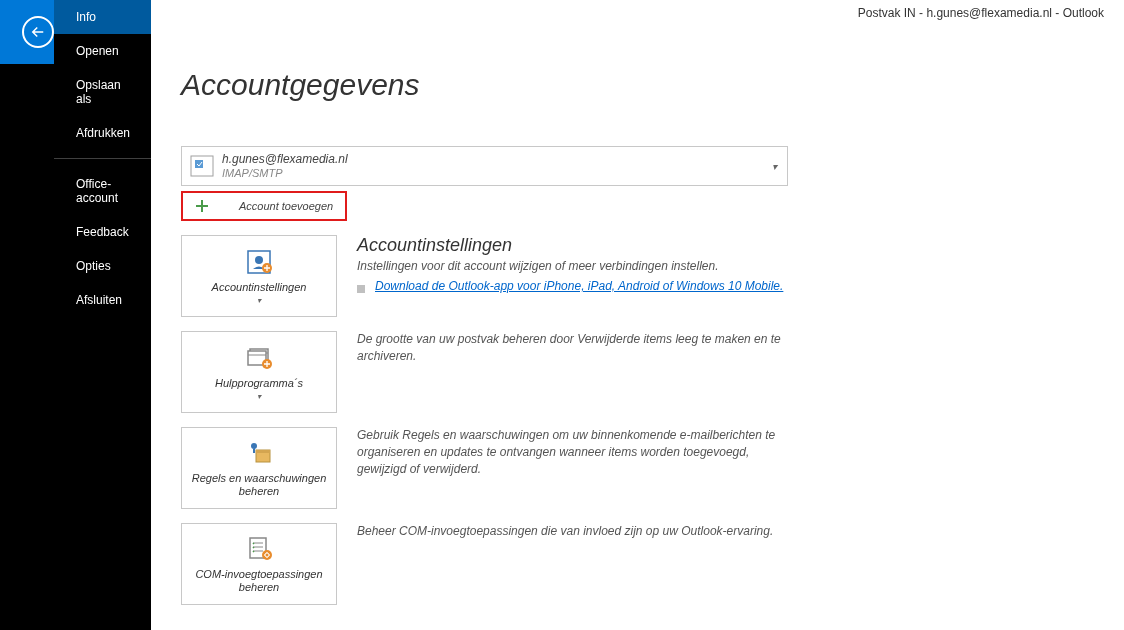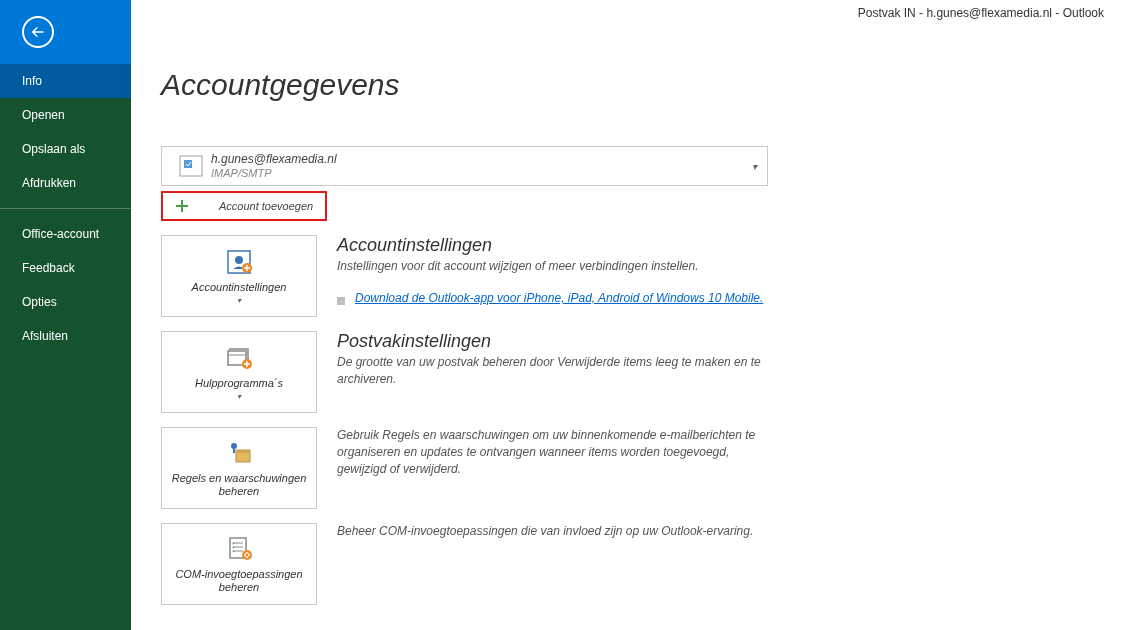--- a/index.html
+++ b/index.html
@@ -2,54 +2,54 @@
 <html><head>
   <meta charset="utf-8">
   <style>
     * { margin: 0; padding: 0; box-sizing: border-box; font-family: 'Segoe UI', sans-serif; }
     body { width: 1124px; height: 630px; background: #fff; overflow: hidden; }
     
     .titlebar { position: absolute; top: 0; right: 0; padding: 6px 20px; font-size: 12px; color: #333; background: #fff; z-index: 10; }
     
     .container { display: flex; width: 100%; height: 100%; }
     
-    .sidebar { width: 131px; background: #14532d; color: #fff; display: flex; flex-direction: column; }
+    .sidebar { width: 151px; background: #000000; color: #fff; display: flex; flex-direction: row; }
     .back-area { height: 64px; display: flex; align-items: center; padding-left: 22px; background: #0078d7; }
     .back-circle { width: 32px; height: 32px; border: 2px solid #fff; border-radius: 50%; display: flex; align-items: center; justify-content: center; cursor: pointer; }
     .back-circle svg { width: 18px; height: 18px; }
     
     .sidebar-item { padding: 10px 22px; font-size: 12px; cursor: pointer; color: #fff; }
     .sidebar-item.active { background: #005a9e; }
     .sidebar-item.disabled { color: #7db3e0; cursor: default; }
     .sidebar-divider { height: 1px; background: rgba(255,255,255,0.25); margin: 8px 0; }
     
     .main { flex: 1; padding: 0 0 0 30px; overflow-y: auto; background: #fff; font-style: italic; }
     .page-title { font-size: 30px; font-weight: 300; color: #333; margin-top: 68px; margin-bottom: 18px; }
     
-    .account-selector { width: 607px; height: 40px; border: 1px solid #c8c8c8; display: flex; align-items: center; padding: 4px 10px 4px 17px; cursor: pointer; margin-top: 44px; }
+    .account-selector { width: 607px; height: 40px; border: 1px solid #c8c8c8; display: flex; align-items: center; padding: 4px 10px 4px 8px; cursor: pointer; margin-top: 44px; }
     .account-selector .icon-box { margin-right: 8px; }
     .account-info-text { flex: 1; }
     .account-email { font-size: 12px; color: #444; line-height: 1.2; }
     .account-type { font-size: 11px; color: #888; line-height: 1.2; }
     .dropdown-arrow { color: #666; font-size: 10px; }
     
     .add-account { display: inline-flex; align-items: center; border: 2px solid #e01b1b; padding: 6px 12px; margin-top: 5px; cursor: pointer; gap: 24px; }
     .add-account .plus { width: 14px; height: 14px; margin-right: 6px; }
     .add-account-label { font-size: 11px; color: #444; }
     
     .section { display: flex; margin-top: 14px; }
     .tile { width: 156px; height: 82px; border: 1px solid #c8c8c8; display: flex; flex-direction: column; align-items: center; justify-content: center; cursor: pointer; padding: 4px; }
     .tile .tile-icon { margin-bottom: 4px; }
     .tile-label { font-size: 11px; color: #333; text-align: center; line-height: 1.2; }
     .tile .chev { font-size: 8px; color: #666; margin-top: 2px; }
     
     .section-content { margin-left: 20px; flex: 1; max-width: 440px; }
     .section-title { font-size: 18px; font-weight: 400; color: #333; margin-bottom: 2px; }
     .section-desc { font-size: 12px; color: #555; line-height: 1.4; }
-    .link-row { margin-top: 16px; display: flex; align-items: flex-end; }
+    .link-row { margin-top: 4px; display: flex; align-items: flex-end; }
     .link-bullet { width: 8px; height: 8px; background: #c0c0c0; margin-right: 10px; margin-top: 4px; flex-shrink: 0; }
     .link-text { font-size: 12px; color: #0066cc; text-decoration: underline; cursor: pointer; }
     
     .tile-icon svg, .icon-box svg { display: block; }
   </style>
 </head>
 <body>
 
 <div class="titlebar">Postvak IN - h.gunes@flexamedia.nl  -  Outlook</div>
 
@@ -133,21 +133,20 @@
                 <rect x="6" y="8" width="18" height="14" fill="#fff" stroke="#888" stroke-width="1.5"></rect>
                 <line x1="6" y1="12" x2="24" y2="12" stroke="#888"></line>
                 <circle cx="25" cy="21" r="5" fill="#e88c2e"></circle>
                 <path d="M25 18v6M22 21h6" stroke="#fff" stroke-width="1.3"></path>
               </svg>
             </div>
             <div class="tile-label">Hulpprogramma´s</div>
             <div class="chev">▾</div>
           </div>
           <div class="section-content">
-            <div class="section-title">Postvakinstellingen</div>
             <div class="section-desc">De grootte van uw postvak beheren door Verwijderde items leeg te maken en te archiveren.</div>
           </div>
         </div>
         <div class="section">
           <div class="tile">
             <div class="tile-icon">
               <svg width="34" height="30" viewBox="0 0 34 30">
                 <circle cx="12" cy="8" r="3" fill="#3a76b5"></circle>
                 <path d="M12 11 v4" stroke="#3a76b5" stroke-width="2"></path>
                 <rect x="14" y="12" width="14" height="12" fill="#e8b860" stroke="#b8923e"></rect>

